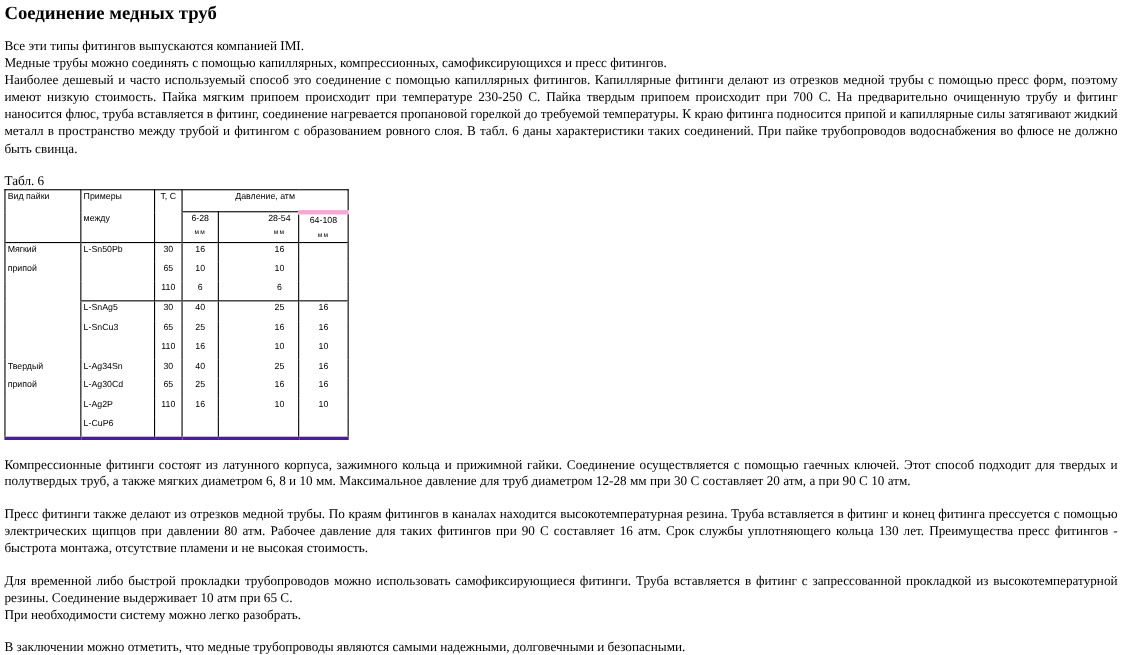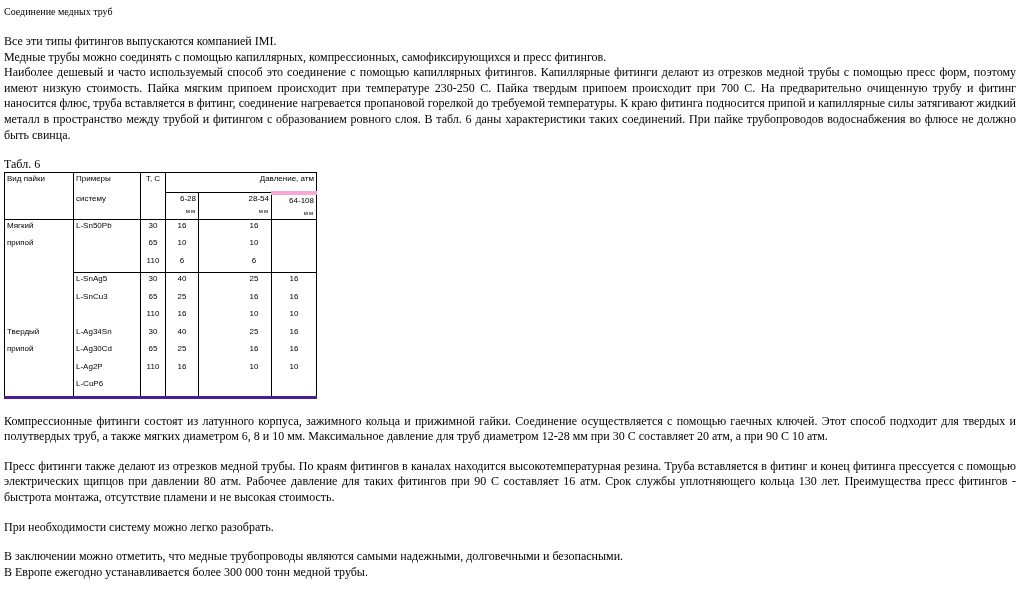--- a/index.html
+++ b/index.html
@@ -1,21 +1,21 @@
 <!DOCTYPE html>
 <html><head>
   <meta charset="utf-8">
   <style>
     html, body { margin: 0; padding: 0; background: #ffffff; }
     body {
       width: 1024px; height: 595px; overflow: hidden; position: relative;
       font-family: "Liberation Serif", serif; font-size: 12px; color: #000;
     }
     .page { position: absolute; left: 4px; top: 0; width: 1012px; }
-    .title { font-weight: normal; font-size: 10px; margin: 4px 0 0 0; line-height: 15px; }
+    .title { font-weight: bold; font-size: 17px; margin: 4px 0 0 0; line-height: 15px; }
     p { margin: 0; line-height: 15.6px; }
     .justify { text-align: justify; text-align-last: left; }
     .intro { margin-top: 15px; }
     .p-blank { height: 14px; }
     .tab-caption { margin-top: 14px; line-height: 14px; }
     table.solder {
       border-collapse: collapse; font-family: "Liberation Sans", sans-serif;
       font-size: 8px; margin-top: 1px;
     }
     table.solder td {
@@ -23,21 +23,21 @@
       padding: 0 2px; vertical-align: top; height: 17.5px; line-height: 12px;
     }
     table.solder tr.top td { border-top: 1px solid #000; margin-top: 48px; }
     table.solder tr.bottom td { border-bottom: 3px solid #4c1d95; }
     table.solder .c1 { width: 64px; }
     table.solder .c2 { width: 62px; }
     table.solder .c3 { width: 20px; text-align: center; }
     table.solder .c4 { width: 28px; text-align: center; }
     table.solder .c5 { width: 30px; text-align: center; padding-left: 40px; }
     table.solder .c6 { width: 40px; text-align: center; }
-    table.solder .hdr-sub { text-align: right; font-size: 8px; }
+    table.solder .hdr-sub { text-align: center; font-size: 8px; }
     table.solder .unit { font-size: 6px; letter-spacing: 1px; }
     .after-table { margin-top: 15px; }
   </style>
 </head>
 <body>
 
 <div class="page">
   <div class="title">Соединение медных труб</div>
 
   <div class="intro">
@@ -51,21 +51,21 @@
   <table class="solder">
     <tbody>
         <tr class="top">
       <td class="c1">Вид пайки</td>
       <td class="c2">Примеры</td>
       <td class="c3">Т, С</td>
       <td colspan="3" class="hdr-sub">Давление, атм</td>
     </tr>
     <tr>
       <td class="c1"></td>
-      <td class="c2">систему</td>
+      <td class="c2">между</td>
       <td class="c3"></td>
       <td class="c4 hdr-sub" style="border-top:1px solid #000">
         <span>6-28</span><br>
         <span class="unit">мм</span>
       </td>
       <td class="c5 hdr-sub" style="border-top:1px solid #000">
         <span>28-54</span><br>
         <span class="unit">мм</span>
       </td>
       <td class="c6 hdr-sub" style="border-top:4px solid #f9a8d4">
@@ -157,18 +157,19 @@
       <td class="c6"></td>
     </tr>
   </tbody>
     </table>
 
   <div class="after-table">
     <p class="justify">Компрессионные фитинги состоят из латунного корпуса, зажимного кольца и прижимной гайки. Соединение осуществляется с помощью гаечных ключей. Этот способ подходит для твердых и полутвердых труб, а также мягких диаметром 6, 8 и 10 мм. Максимальное давление для труб диаметром 12-28 мм при 30 С составляет 20 атм, а при 90 С 10 атм.</p>
     <div class="p-blank"></div>
     <p class="justify">Пресс фитинги также делают из отрезков медной трубы. По краям фитингов в каналах находится высокотемпературная резина. Труба вставляется в фитинг и конец фитинга прессуется с помощью электрических щипцов при давлении 80 атм. Рабочее давление для таких фитингов при 90 С составляет 16 атм. Срок службы уплотняющего кольца 130 лет. Преимущества пресс фитингов - быстрота монтажа, отсутствие пламени и не высокая стоимость.</p>
     <div class="p-blank"></div>
+    <p class="justify">Для временной либо быстрой прокладки трубопроводов можно использовать самофиксирующиеся фитинги. Труба вставляется в фитинг с запрессованной прокладкой из высокотемпературной резины. Соединение выдерживает 10 атм при 65 С.</p>
     <p>При необходимости систему можно легко разобрать.</p>
     <div class="p-blank"></div>
     <p>В заключении можно отметить, что медные трубопроводы являются самыми надежными, долговечными и безопасными.</p>
     <p>В Европе ежегодно устанавливается более 300 000 тонн медной трубы.</p>
   </div>
 </div>
 
 </body></html>

